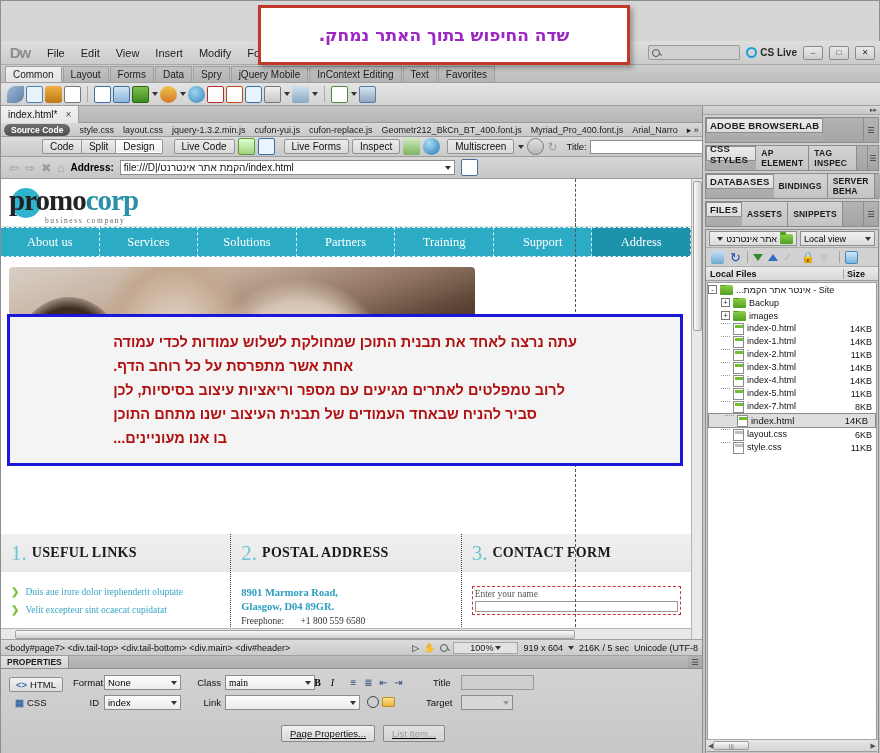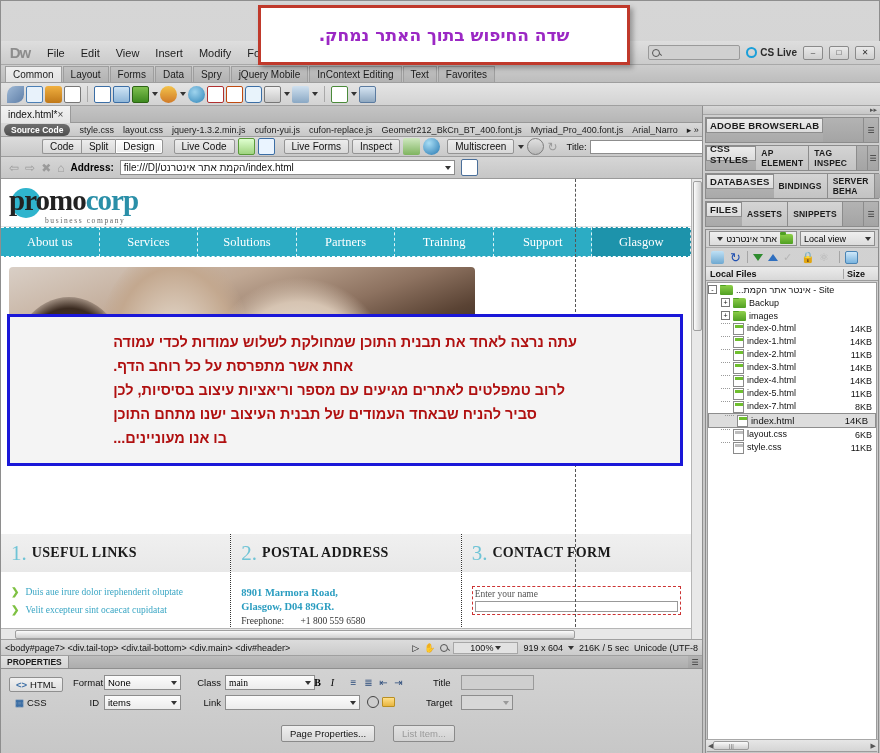--- a/index.html
+++ b/index.html
@@ -61,21 +61,21 @@
   .ticon{ width:17px;height:17px;border-radius:2px;display:inline-block;position:relative;}
   .tsep{ width:1px;height:16px;background:#a9a9a9;margin:0 4px;}
   .tcaret{ width:0;height:0;border-left:3px solid transparent;border-right:3px solid transparent;
            border-top:4px solid #333; margin-left:1px; }
 
   
   .doctabs{ position:absolute;left:0;top:105px;width:880px;height:17px;
             background:linear-gradient(#c4c4c4,#b6b6b6); border-bottom:1px solid #989898;
             display:flex;align-items:center;}
   .dtab{ height:17px;background:linear-gradient(#f2f2f2,#e6e6e6);border-right:1px solid #9a9a9a;
-         display:flex;align-items:center;padding:0 7px;font-size:10px;color:#111;gap:0;}
+         display:flex;align-items:center;padding:0 7px;font-size:10px;color:#111;gap:8px;}
   .dtab .x{ color:#444;font-size:10px;}
   .docpath{ margin-left:auto;padding-right:6px;font-size:10px;color:#222;direction:rtl;display:flex;gap:4px;align-items:center;}
 
   
   .relfiles{ position:absolute;left:0;top:122px;width:880px;height:14px;
              background:linear-gradient(#d9d9d9,#c8c8c8); border-bottom:1px solid #9d9d9d;
              display:flex;align-items:center;padding-left:3px;gap:9px;font-size:9px;color:#1c1c1c;
              overflow:hidden; white-space:nowrap;}
   .srcpill{ background:linear-gradient(#6e6e6e,#4f4f4f); color:#fff; border-radius:7px;
             padding:1px 7px; font-size:8.5px; font-weight:bold;}
@@ -422,21 +422,21 @@
       </div>
 
       <div class="nav">
         <div class="nav-dash-top"></div>
         <div class="nav-item">About us</div>
         <div class="nav-item">Services</div>
         <div class="nav-item">Solutions</div>
         <div class="nav-item">Partners</div>
         <div class="nav-item">Training</div>
         <div class="nav-item">Support</div>
-        <div class="nav-item active">Glasgow</div>
+        <div class="nav-item active">Address</div>
         <div class="nav-dash-bot"></div>
       </div>
 
       <div class="hero-wrap">
         <div class="hero-img">
           <span class="hero-blur3"></span>
           <span class="hero-blur1"></span>
           <span class="hero-blur2"></span>
         </div>
         <div class="hero-side">
@@ -558,21 +558,21 @@
       </div>
 
       <div style="position:absolute;left:72px;top:8px;width:26px;" class="lbl">Format</div>
       <div class="sel" style="position:absolute;left:103px;top:6px;width:77px;">
         <span>None</span>
         <span class="caret"></span>
       </div>
 
       <div style="position:absolute;left:72px;top:28px;width:26px;" class="lbl">ID</div>
       <div class="sel" style="position:absolute;left:103px;top:26px;width:77px;">
-        <span>items</span>
+        <span>index</span>
         <span class="caret"></span>
       </div>
 
       <div style="position:absolute;left:190px;top:8px;width:30px;" class="lbl">Class</div>
       <div class="sel" style="position:absolute;left:224px;top:6px;width:90px;font-family:Liberation Serif, serif;">
         <span>main</span>
         <span class="caret"></span>
       </div>
 
       <div style="position:absolute;left:190px;top:28px;width:30px;" class="lbl">Link</div>
@@ -596,21 +596,21 @@
 
       <div style="position:absolute;left:432px;top:8px;" class="lbl">Title</div>
       <div class="inp" style="position:absolute;left:460px;top:6px;width:73px;"></div>
 
       <div style="position:absolute;left:425px;top:28px;" class="lbl">Target</div>
       <div class="sel grey" style="position:absolute;left:460px;top:26px;width:52px;">
         <span></span>
         <span class="caret" style="border-top-color:#9a9a9a;"></span>
       </div>
 
-      <div style="position:absolute;left:280px;top:56px;display:flex;gap:18px;">
+      <div style="position:absolute;left:280px;top:56px;display:flex;gap:8px;text-decoration:underline;">
         <span class="pagebtn">Page Properties...</span>
         <span class="pagebtn dis">List Item...</span>
       </div>
 
     </div>
   </div>
 
   <div class="dock">
     <div class="dock-grip">▸▸</div>
 

